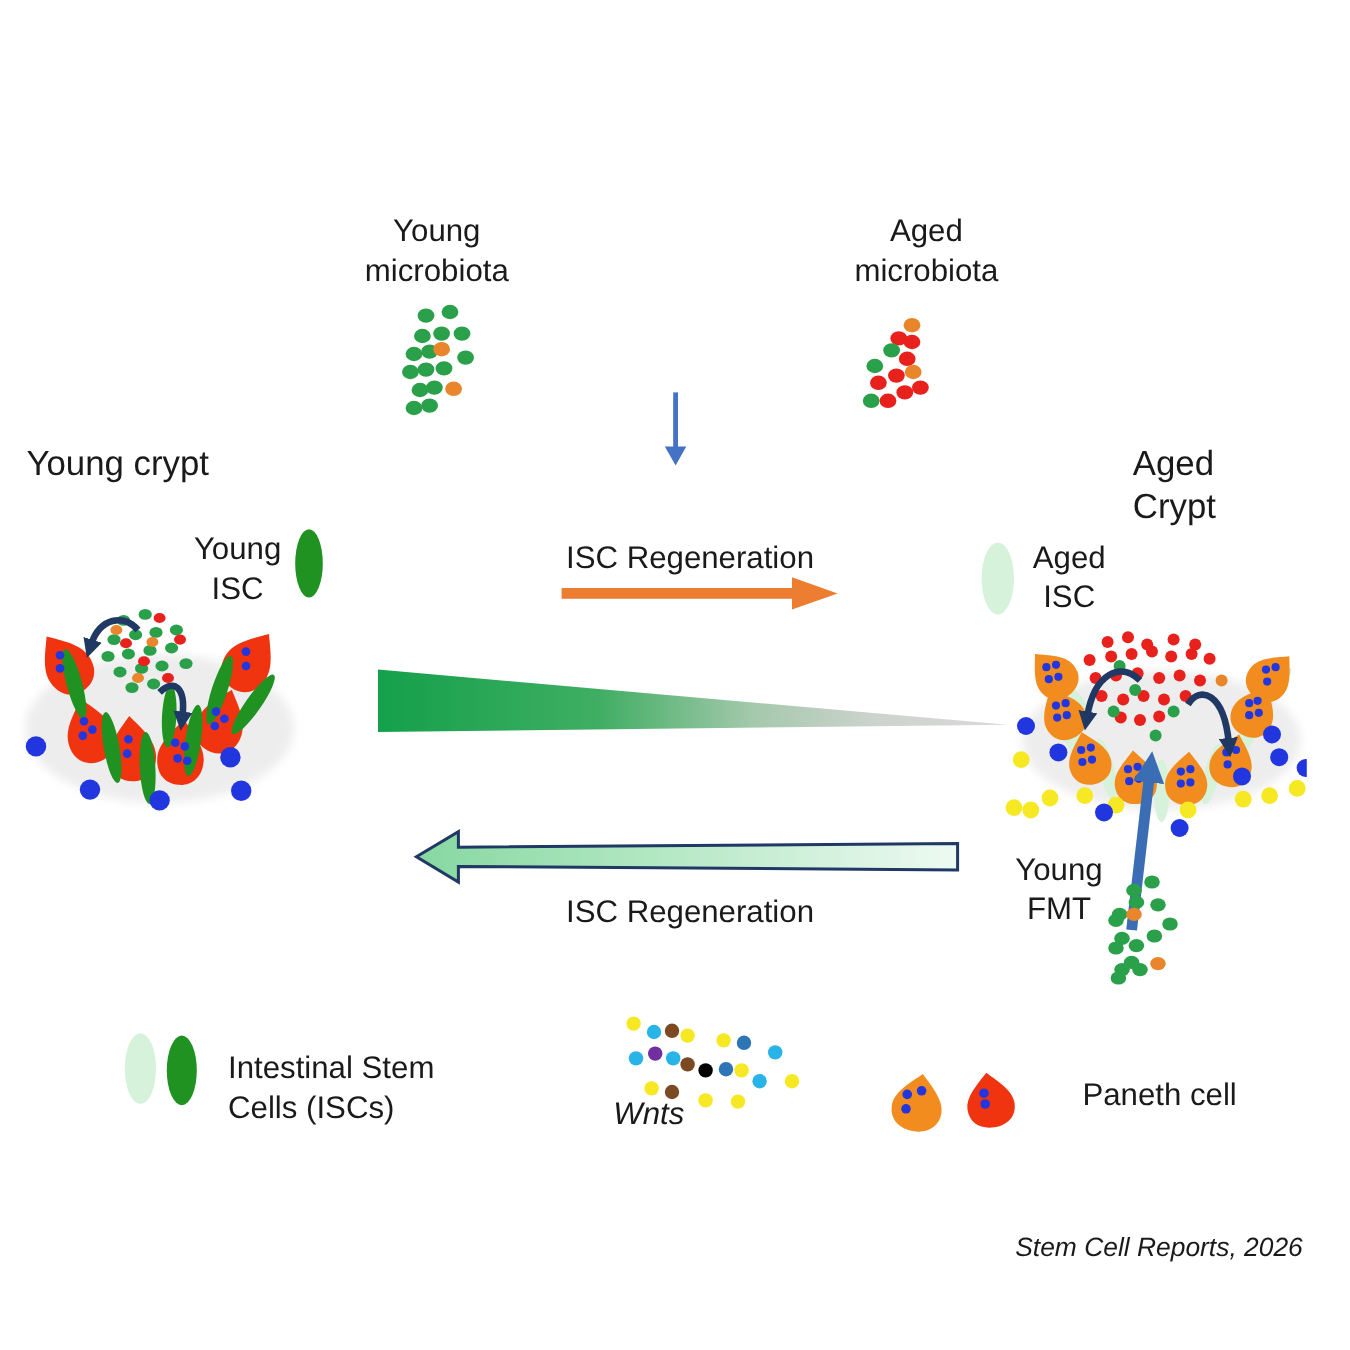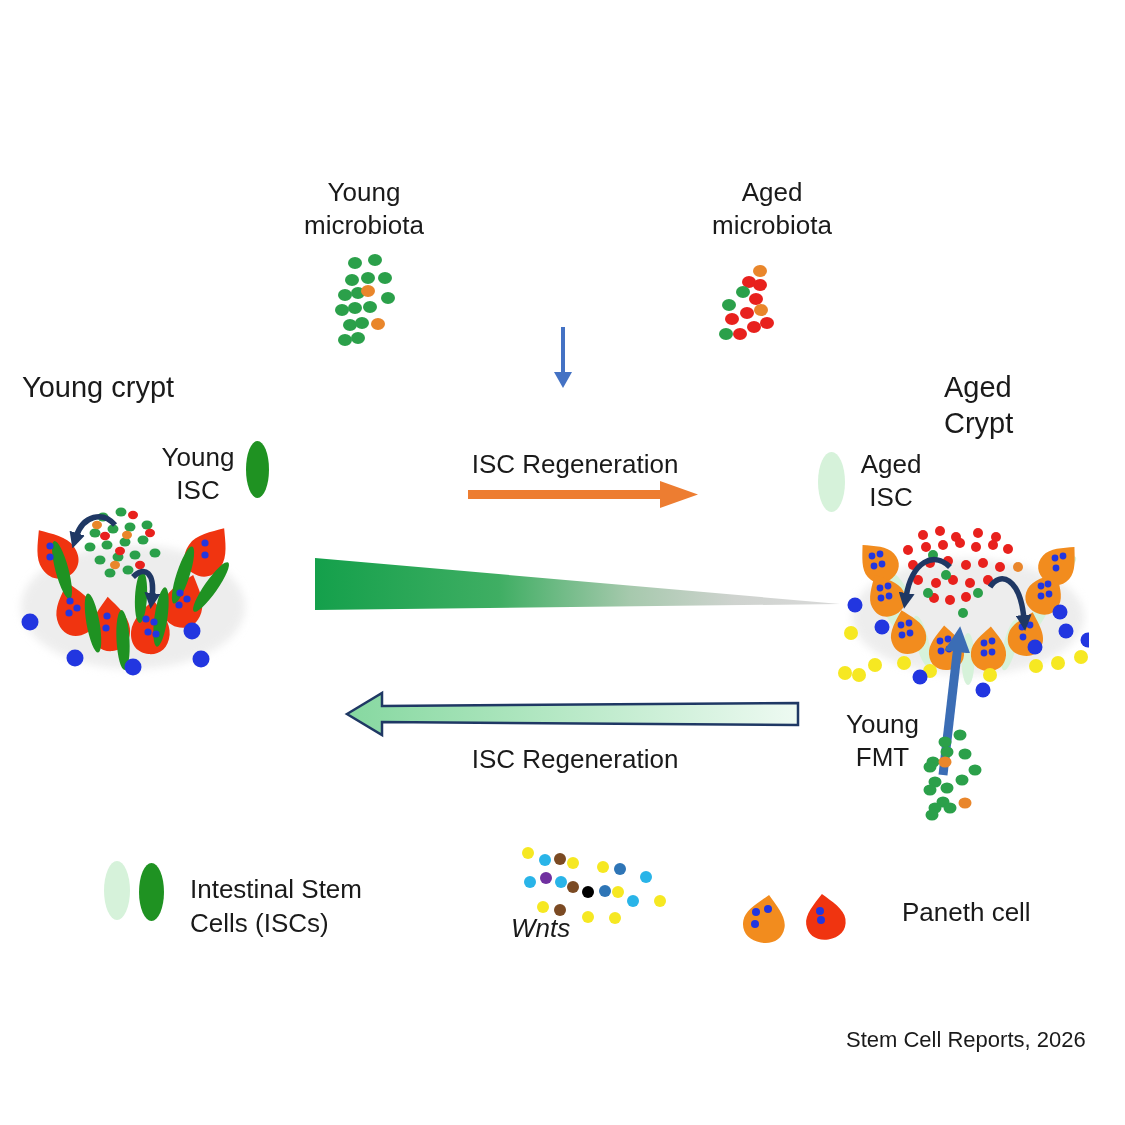--- a/index.html
+++ b/index.html
@@ -439,15 +439,15 @@
     <g fill="var(--wnt-blue)">
       <circle cx="19" cy="28" r="4"></circle>
         <circle cx="31" cy="25" r="4"></circle>
         <circle cx="18" cy="40" r="4"></circle>
       <circle cx="83" cy="27" r="4"></circle>
         <circle cx="84" cy="36" r="4"></circle>
     </g>
   </svg>
   <div class="t s26" style="left:858px;top:896px;margin-left:44px;">Paneth cell</div>
 
-  <div class="t s22" style="left:846px;top:1026px;">Stem Cell Reports, 2026</div>
+  <div class="t s22" style="left:846px;top:1026px;font-style:italic;">Stem Cell Reports, 2026</div>
 
 </div>
 
 </body></html>

